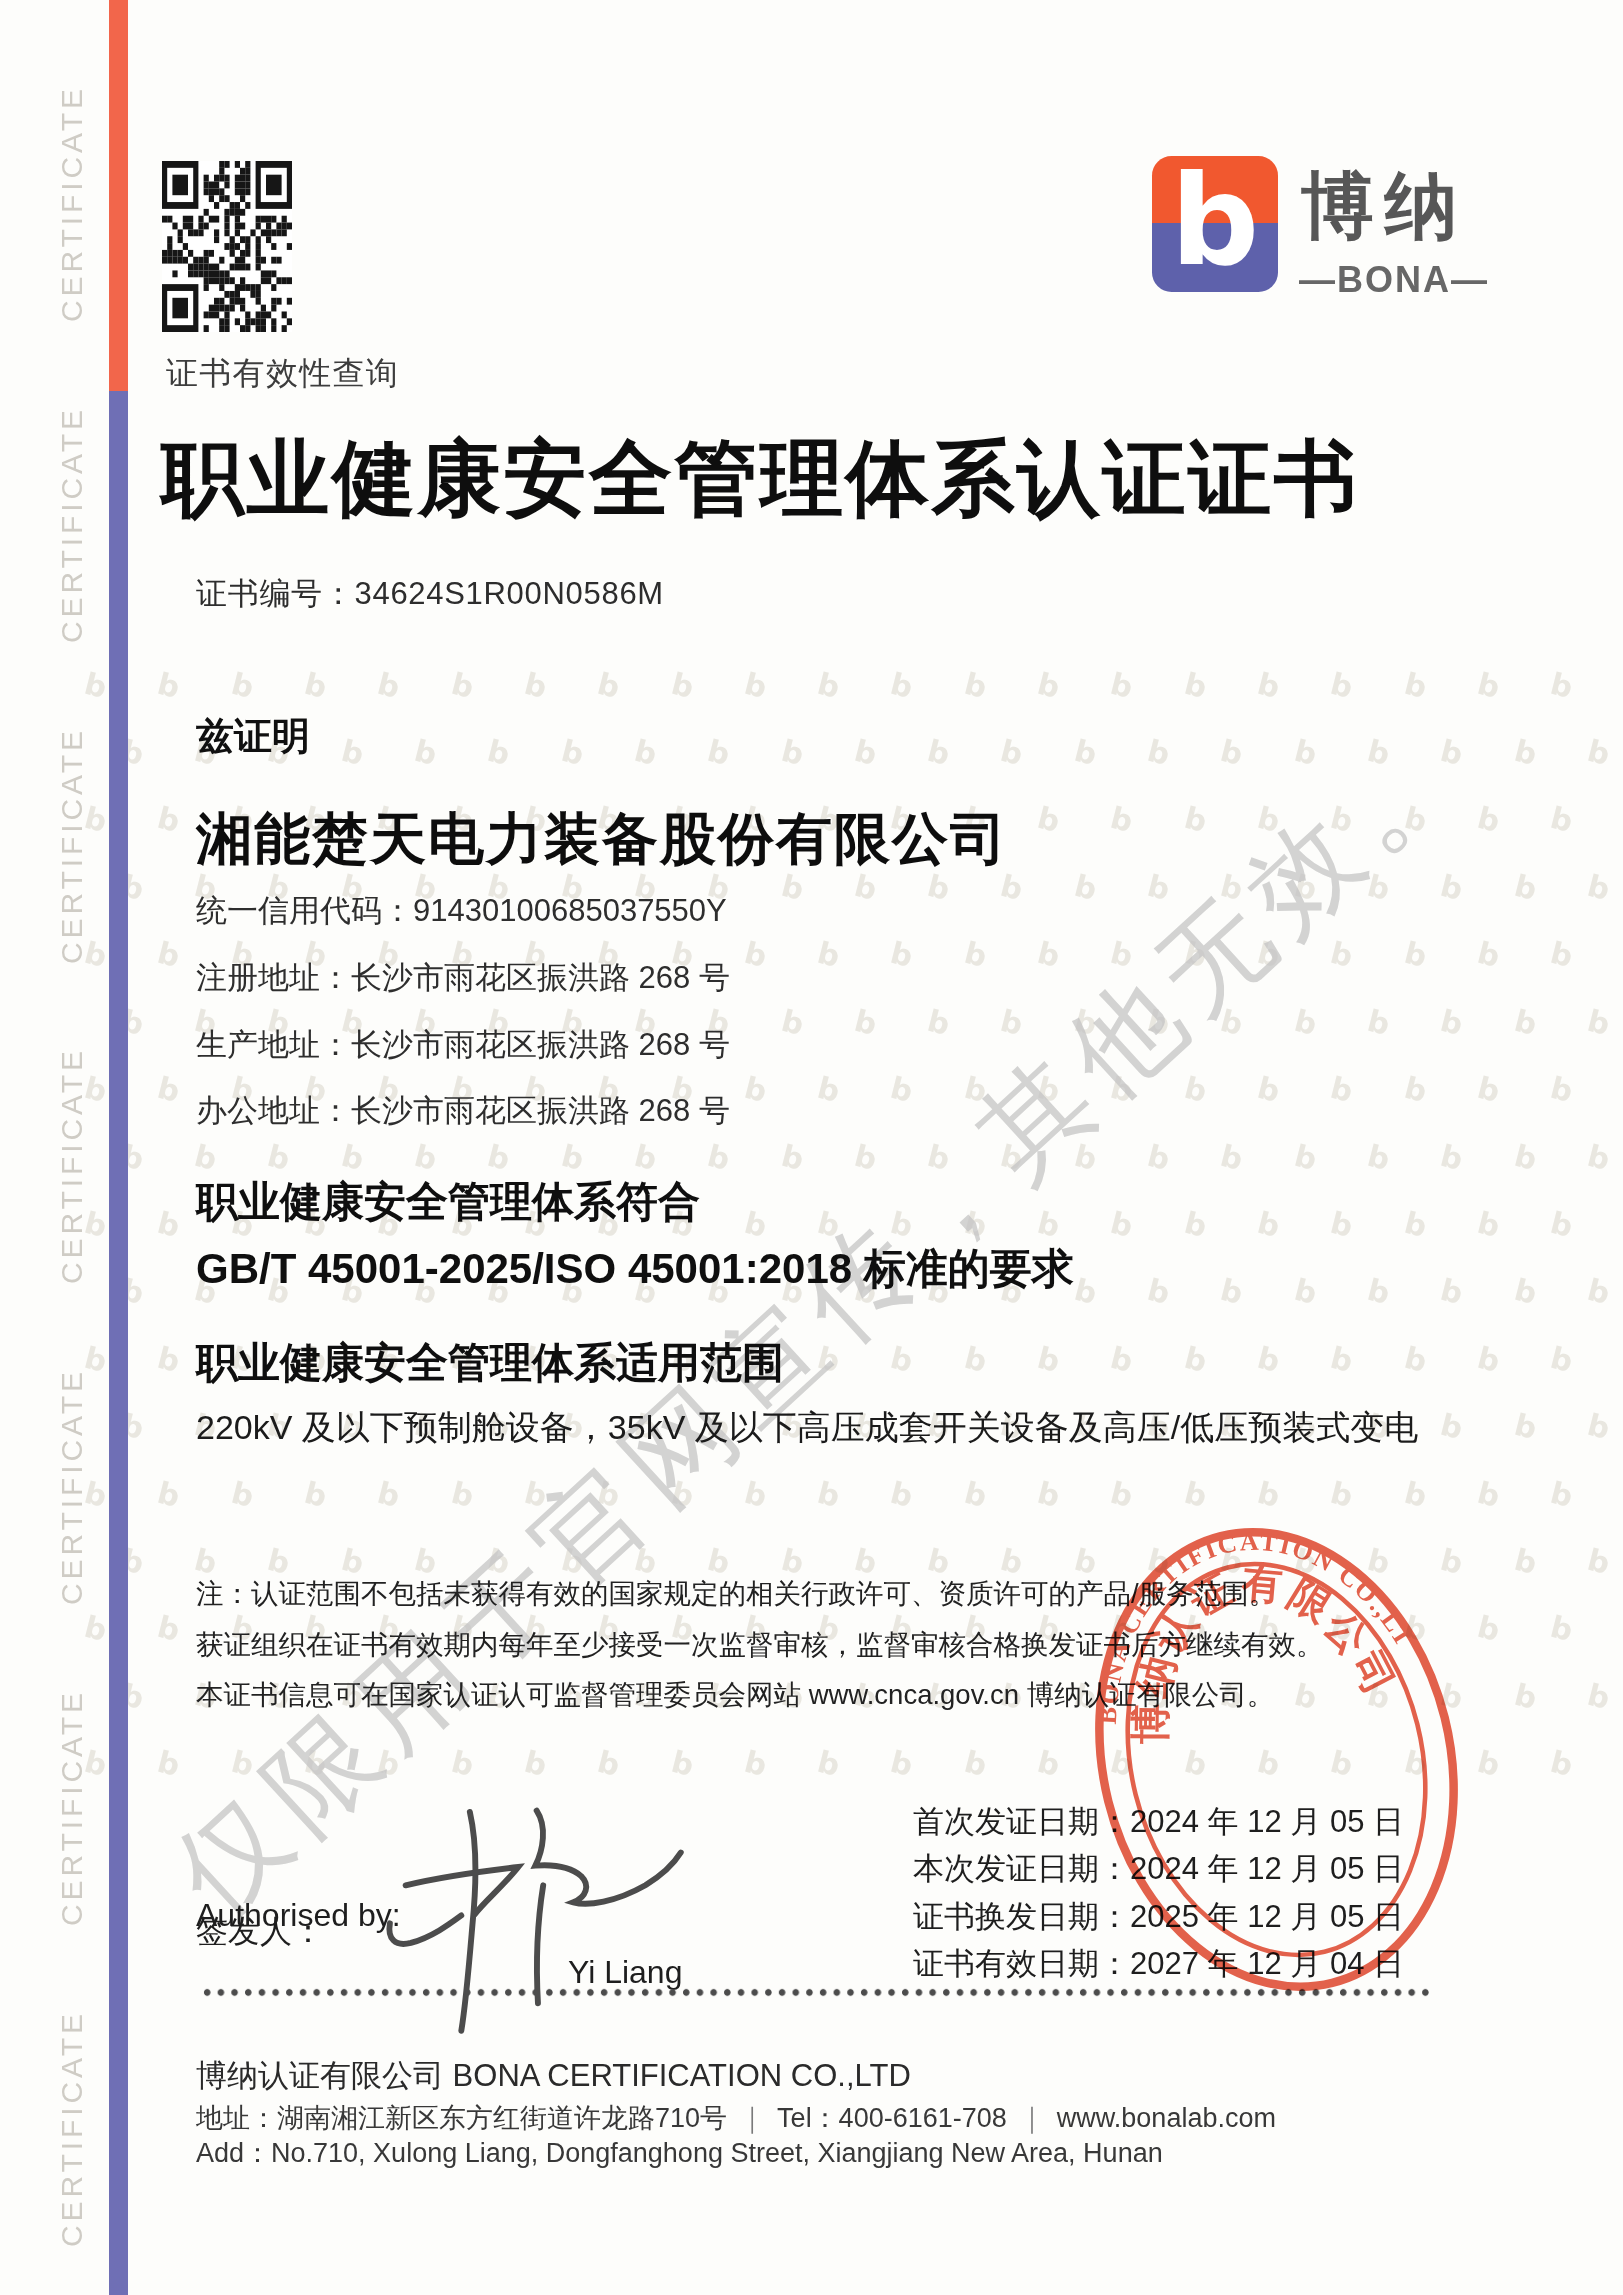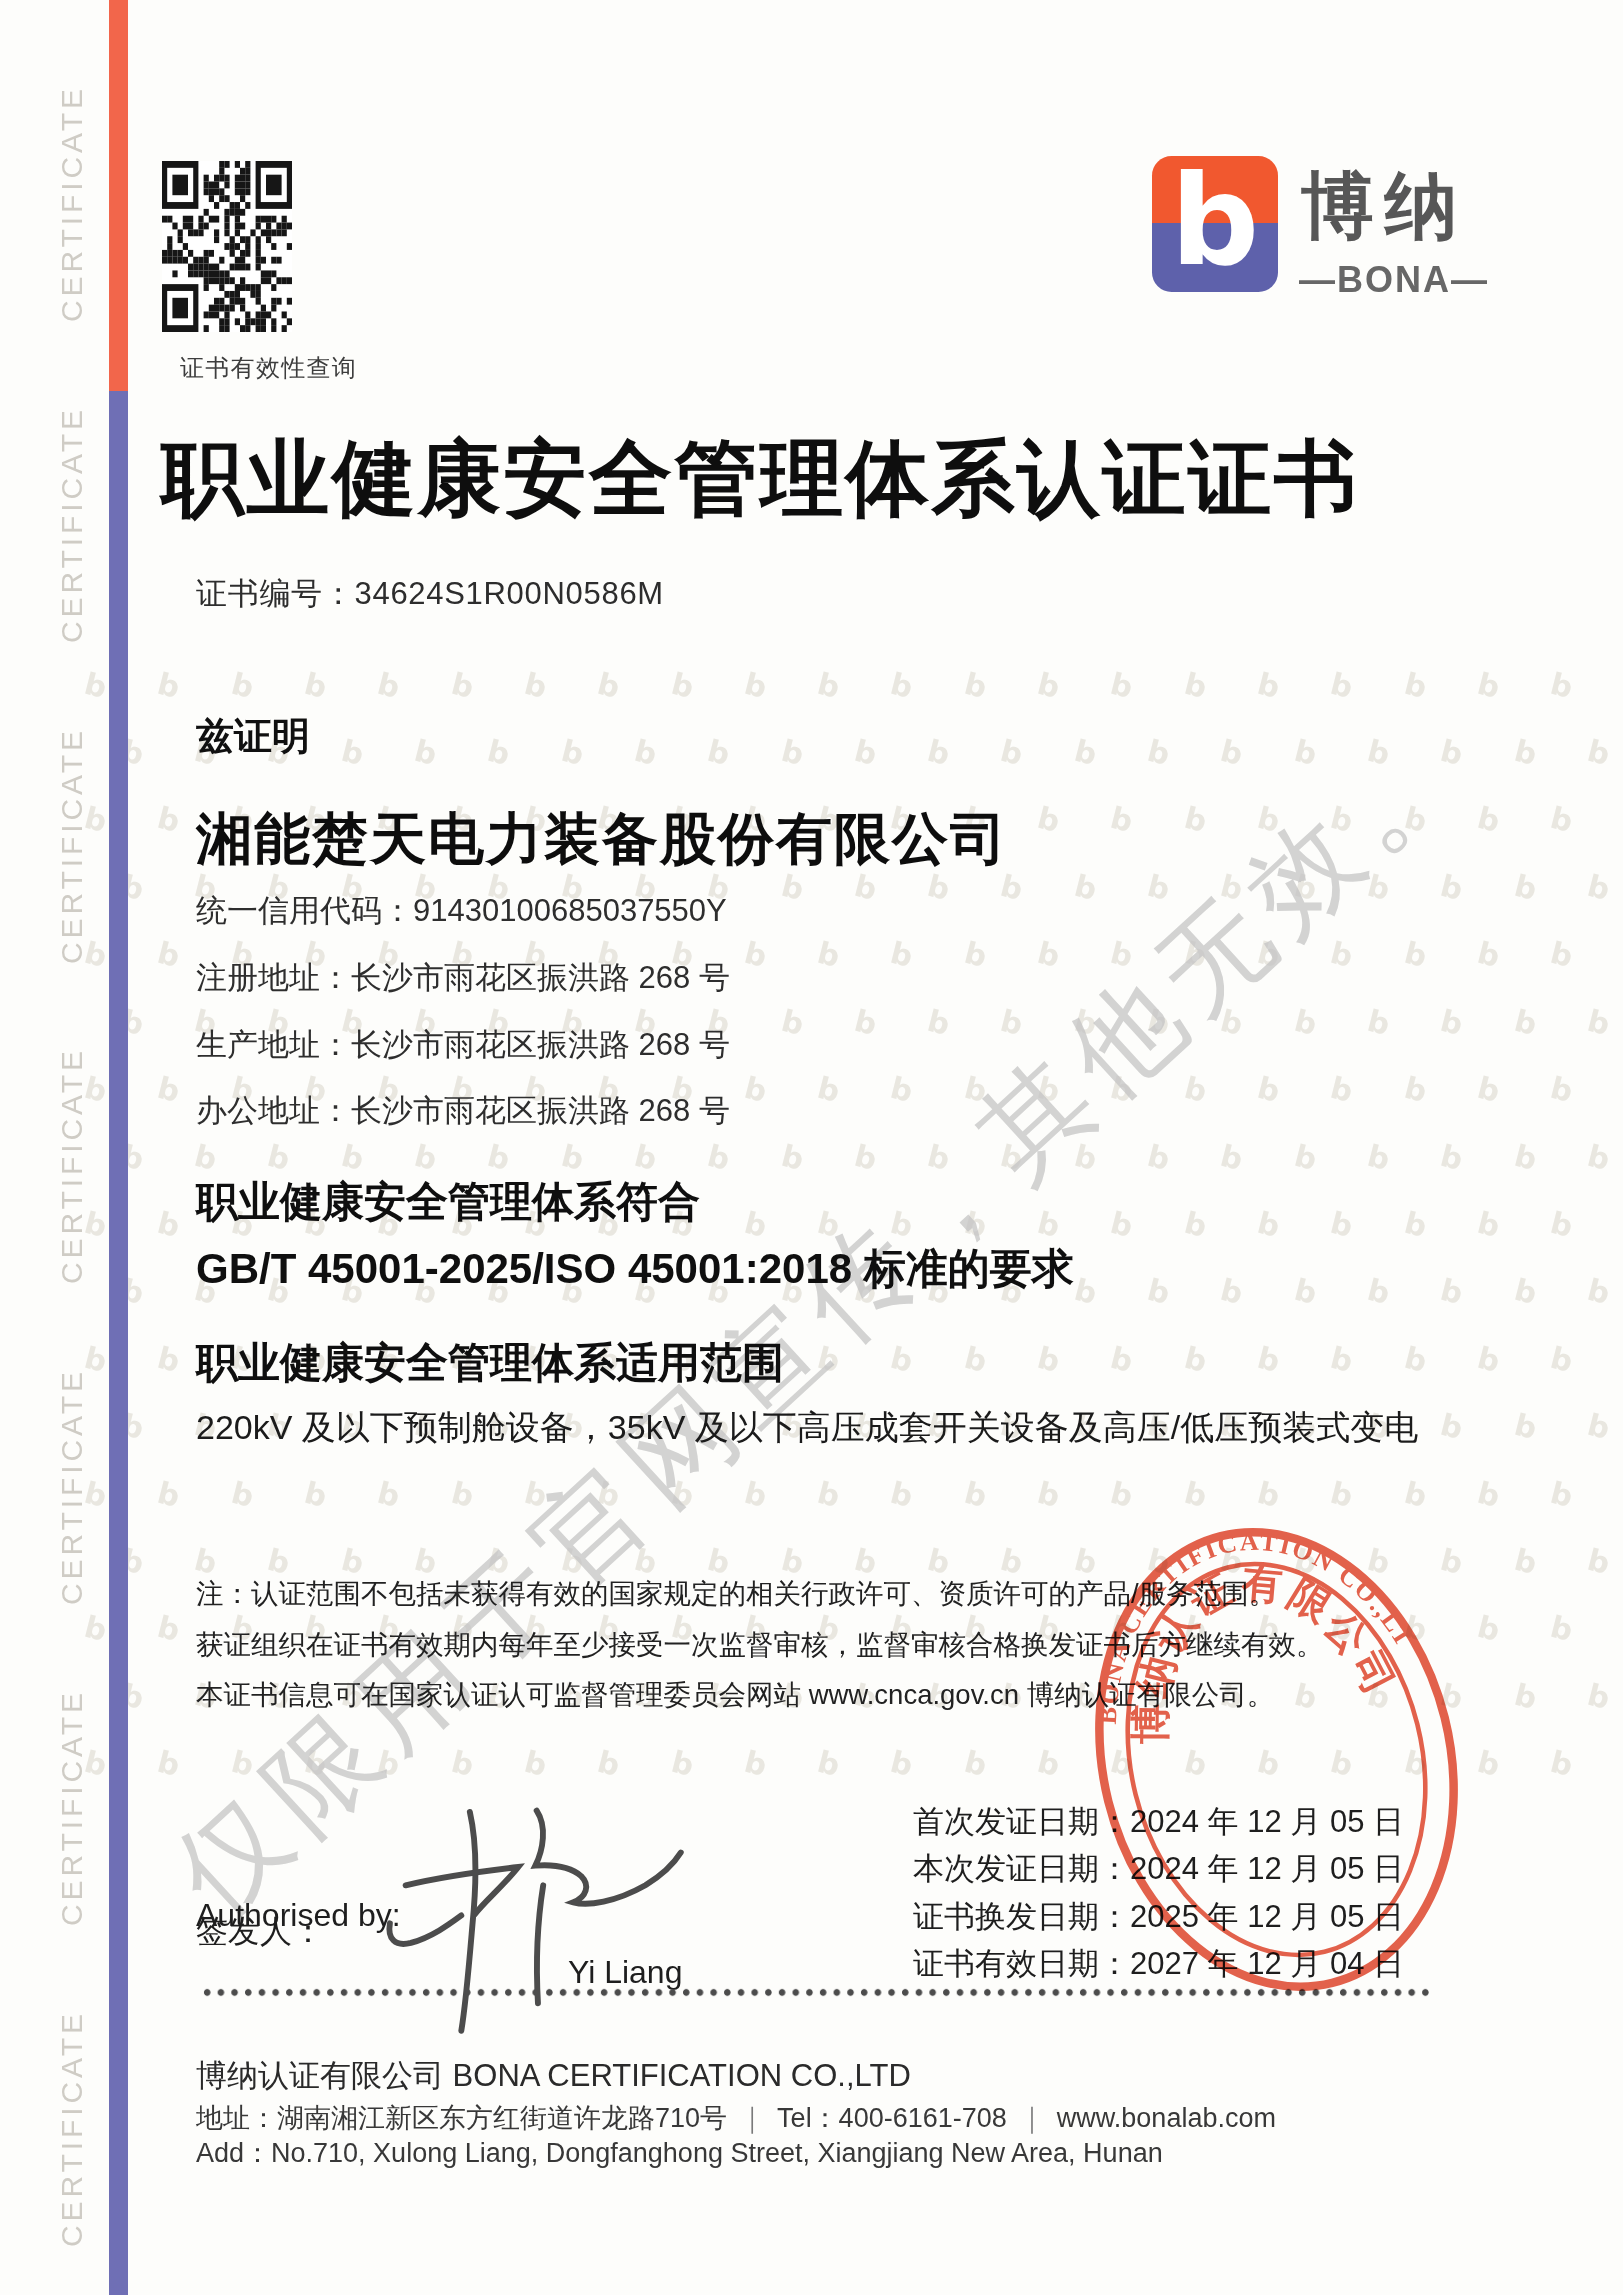--- a/index.html
+++ b/index.html
@@ -11,21 +11,21 @@
   
   #bar-orange{left:109px;top:0;width:19px;height:391px;background:#F2664B;z-index:3;}
   #bar-blue{left:109px;top:391px;width:19px;height:1904px;background:#6F6FB5;z-index:3;}
   .side-label{
     left:55px;width:31px;height:257px;writing-mode:vertical-rl;transform:rotate(180deg);
     font-size:30px;letter-spacing:3.9px;color:#cfccc5;z-index:2;text-align:center;
     font-family:"Liberation Sans",sans-serif;
   }
   
   #qr-svg{left:162px;top:161px;z-index:4;}
-  #qr-caption{left:180px;top:352px;font-size:24px;letter-spacing:1.3px;color:#3d3d3d;z-index:4;}
+  #qr-caption{left:166px;top:352px;font-size:32px;letter-spacing:1.3px;color:#3d3d3d;z-index:4;}
   #logo-icon{
     left:1152px;top:156px;width:126px;height:136px;border-radius:19.6px;z-index:4;
     background:linear-gradient(180deg,#F1582F 0%,#F1582F 49%,#5E61AB 49%,#5E61AB 100%);
     display:flex;align-items:center;justify-content:center;overflow:hidden;
   }
   #logo-b{color:#ffffff;font-weight:700;font-size:124px;line-height:124px;margin-top:-5.2px;
     font-family:"DejaVu Sans",sans-serif;}
   #logo-zh{left:1301px;top:158px;font-size:73px;font-weight:600;color:#575757;letter-spacing:10.5px;z-index:4;}
   #logo-en{left:1299px;top:259px;font-size:36px;font-weight:700;color:#676767;letter-spacing:2px;z-index:4;}
   

